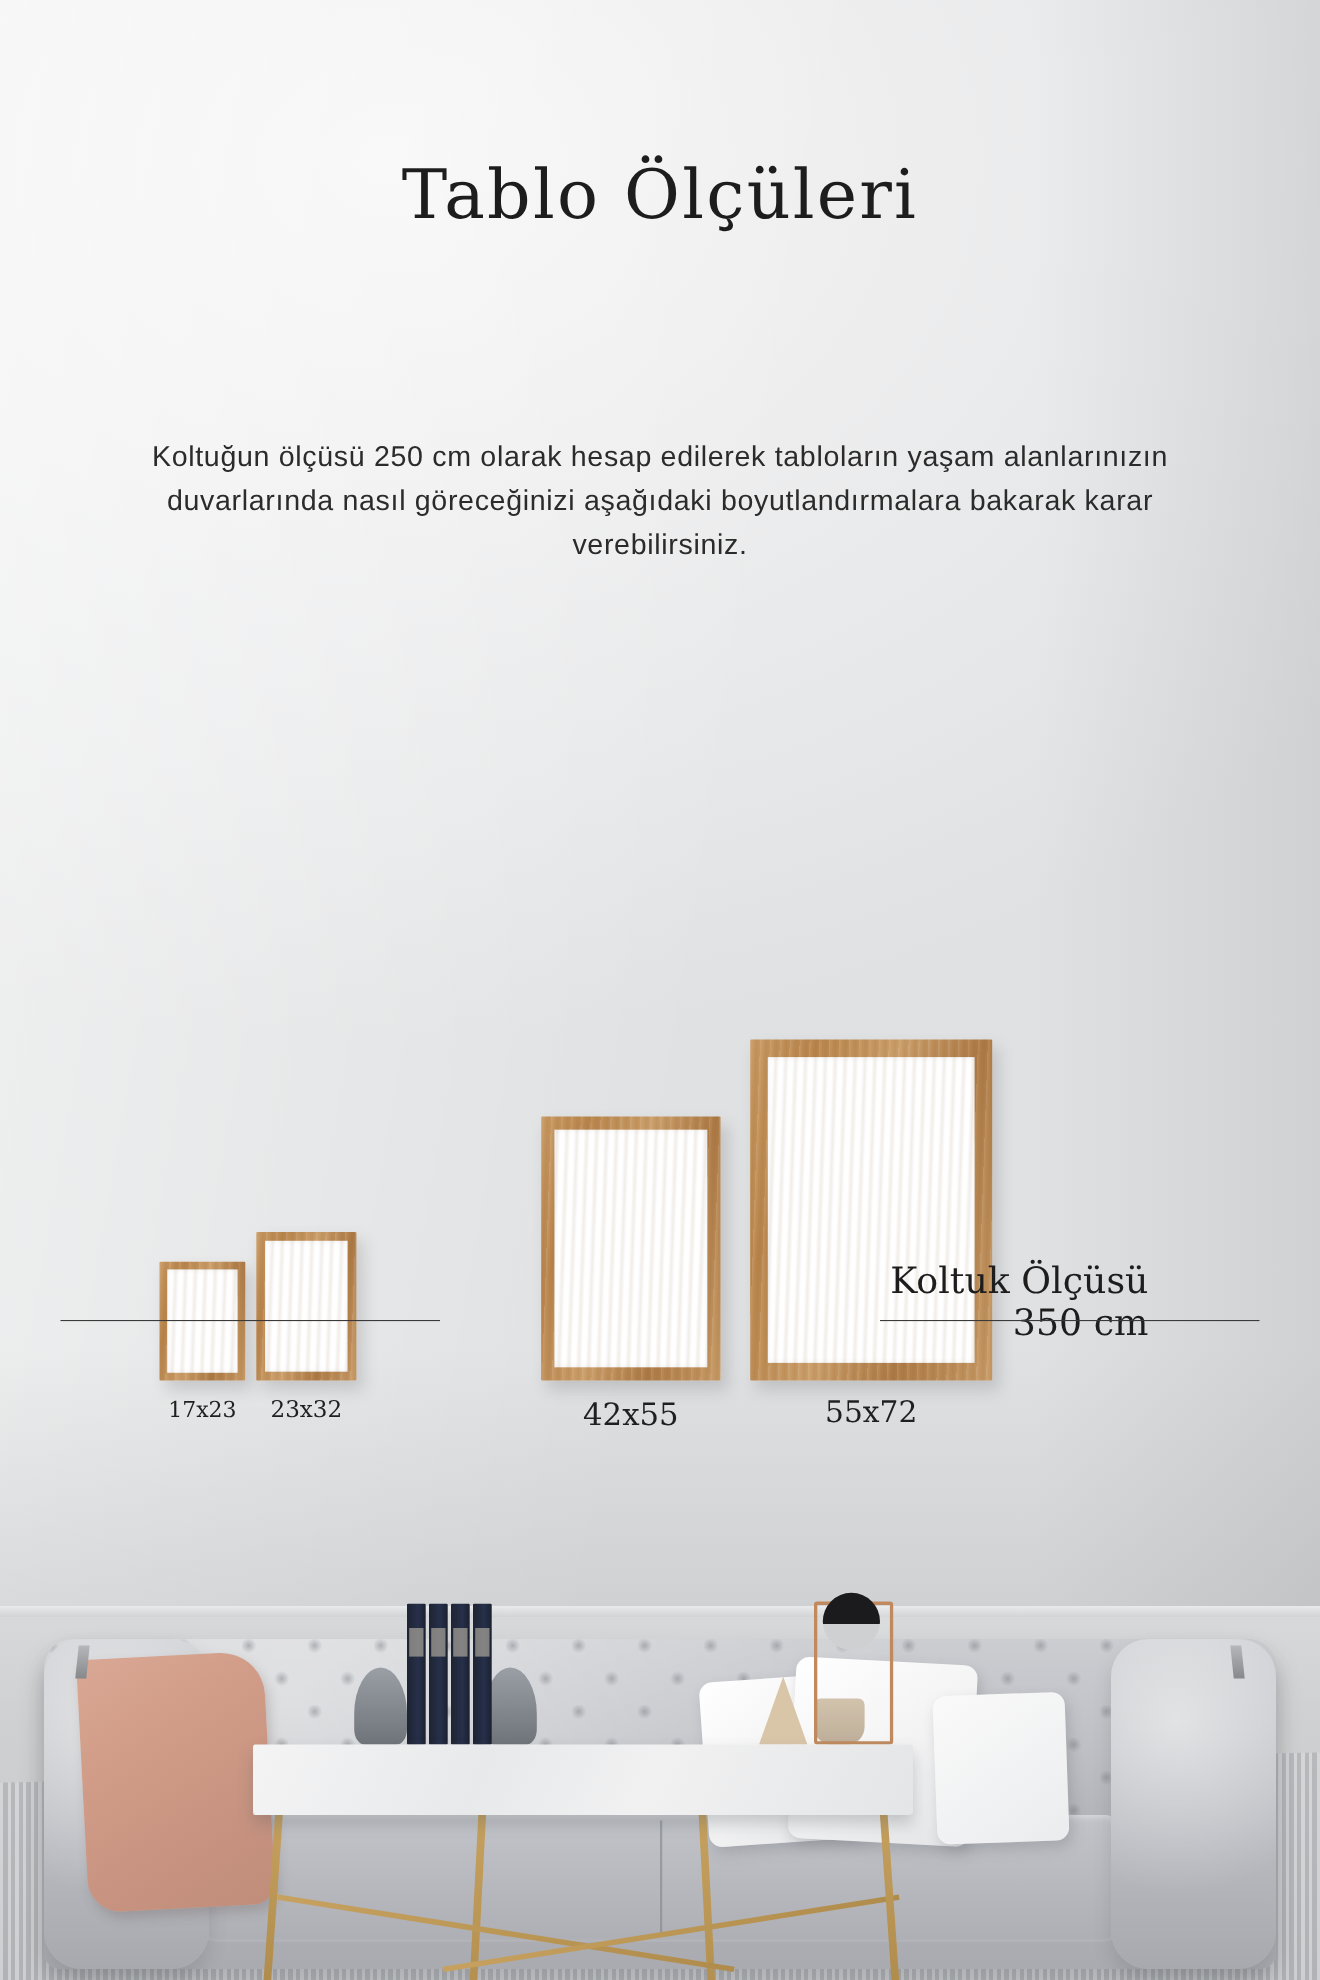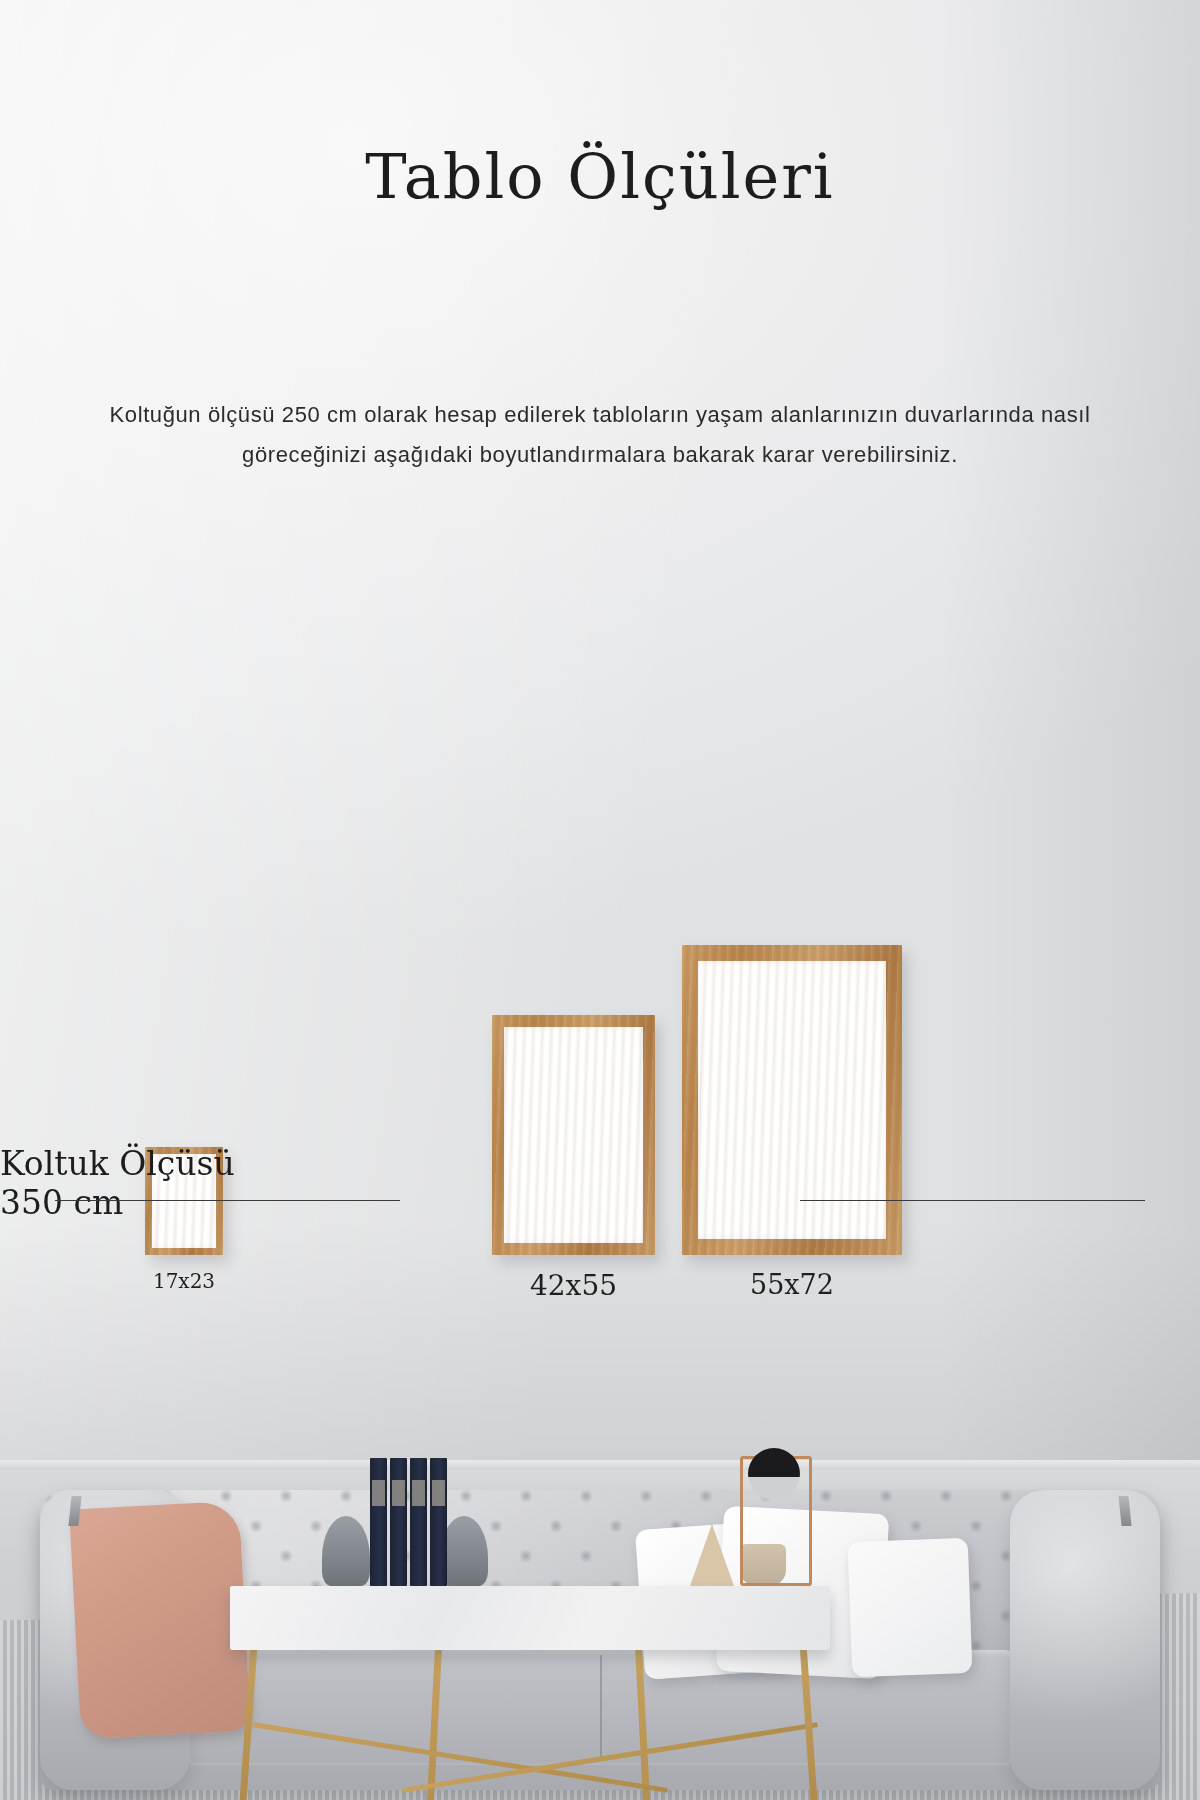--- a/index.html
+++ b/index.html
@@ -51,21 +51,21 @@
     color: #1d1d1d;
     font-weight: 400;
   }
   .intro {
     position: absolute;
     top: 395px;
     left: 90px;
     width: 1020px;
     text-align: center;
     font-family: "Liberation Sans", sans-serif;
-    font-size: 22px;
+    font-size: 26px;
     line-height: 40px;
     letter-spacing: 0.6px;
     color: #2b2b2b;
   }
 
   
   .frames {
     position: absolute;
     left: 0;
     bottom: 0;
@@ -103,21 +103,21 @@
     font-family: "DejaVu Serif", serif;
     color: #1f1f1f;
     white-space: nowrap;
   }
 
   
   .measure {
     position: absolute;
     left: 0; width: 1044px;
     top: 1145px;
-    text-align: left;
+    text-align: right;
   }
   .measure-line-left, .measure-line-right {
     position: absolute;
     top: 1200px;
     height: 1px;
     background: #3a3a3a;
   }
   .measure-line-left { left: 55px; width: 345px; }
   .measure-line-right { right: 55px; width: 345px; }
   .measure-t1 {
@@ -349,20 +349,26 @@
 
   <div class="frames">
 
     <div class="frame-wrap" style="left:145px;">
       <div class="frame" style="width:78px;height:108px;">
         <div class="mat" style="inset:7px;"></div>
       </div>
       <div class="frame-label" style="font-size:20px; margin-top:14px;">17x23</div>
     </div>
 
+    <div class="frame-wrap" style="left:233px;">
+      <div class="frame" style="width:91px;height:135px;">
+        <div class="mat" style="inset:8px;"></div>
+      </div>
+      <div class="frame-label" style="font-size:21px; margin-top:14px;">23x32</div>
+    </div>
 
 
     <div class="frame-wrap" style="left:492px;">
       <div class="frame" style="width:163px;height:240px;">
         <div class="mat" style="inset:12px;"></div>
       </div>
       <div class="frame-label" style="font-size:28px; margin-top:14px;">42x55</div>
     </div>
 
     <div class="frame-wrap" style="left:682px;margin-top:44px;">

